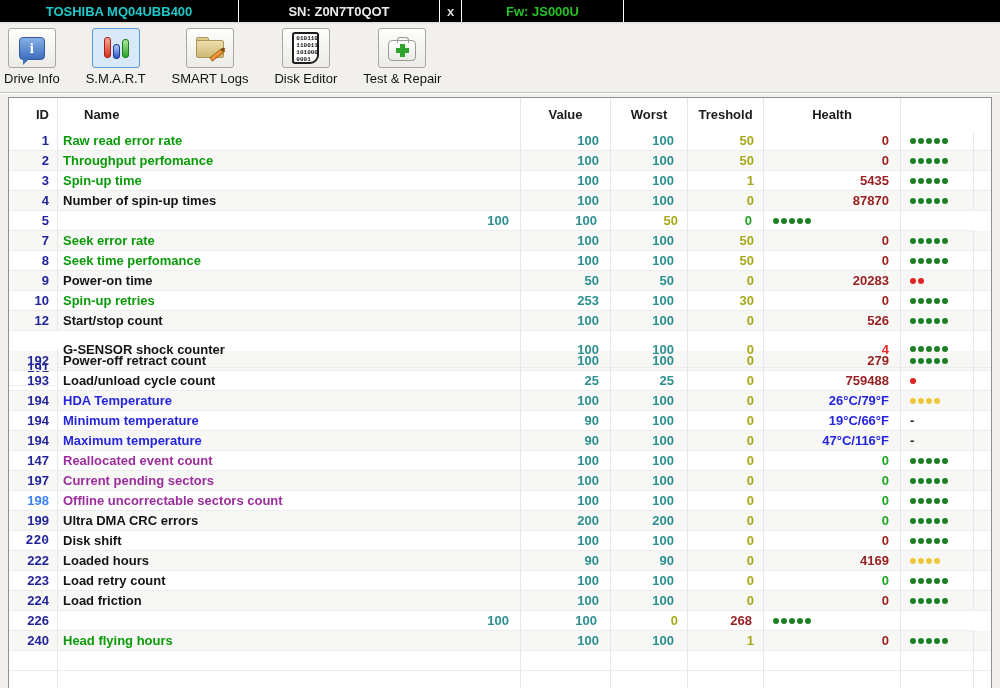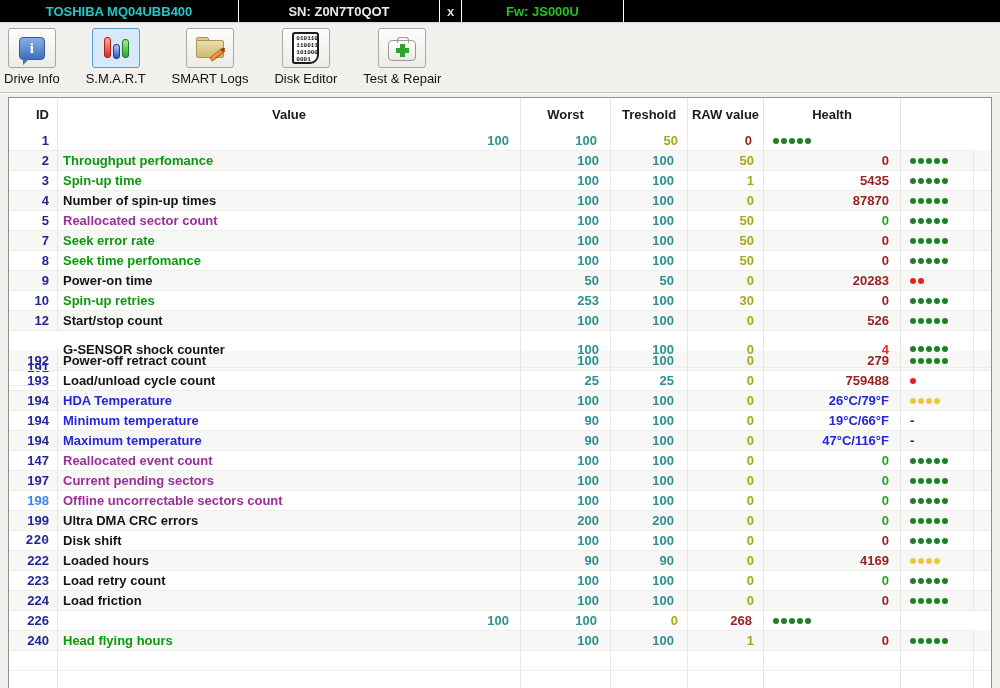--- a/index.html
+++ b/index.html
@@ -168,30 +168,31 @@
       </div>
     </div>
     <div class="tlabel">Test &amp; Repair</div>
   </div>
 
 </div>
 
 <div class="panel">
   <div class="grid-row thead">
     <div class="h-id">ID</div>
+    <div class="h-name">Name</div>
     <div class="h-c">Value</div>
     <div class="h-c">Worst</div>
     <div class="h-c">Treshold</div>
-    <div class="h-c">RAW value</div>
     <div class="h-c">Health</div>
     <div></div>
   </div>
   <div>
       <div class="grid-row trow">
         <div class="c-id" style="color: rgb(34, 36, 154);">1</div>
+        <div class="c-name" style="color: rgb(10, 154, 10);">Raw read error rate</div>
         <div class="c-num" style="color: rgb(45, 143, 143); padding-right: 11px;">100</div>
         <div class="c-num" style="color: rgb(45, 143, 143); padding-right: 13px;">100</div>
         <div class="c-num" style="color: rgb(168, 168, 28); padding-right: 9px;">50</div>
         <div class="c-num" style="color: rgb(153, 33, 33); padding-right: 11px;">0</div>
         <div class="c-health">
           <span class="dot" style="background: rgb(30, 128, 36);"></span>
           <span class="dot" style="background: rgb(30, 128, 36);"></span>
           <span class="dot" style="background: rgb(30, 128, 36);"></span>
           <span class="dot" style="background: rgb(30, 128, 36);"></span>
           <span class="dot" style="background: rgb(30, 128, 36);"></span>
@@ -241,21 +242,20 @@
           <span class="dot" style="background: rgb(30, 128, 36);"></span>
           <span class="dot" style="background: rgb(30, 128, 36);"></span>
           <span class="dot" style="background: rgb(30, 128, 36);"></span>
           <span class="dot" style="background: rgb(30, 128, 36);"></span>
           <span class="dot" style="background: rgb(30, 128, 36);"></span>
         </div>
         <div class=""></div>
       </div>
       <div class="grid-row trow">
         <div class="c-id" style="color: rgb(34, 36, 154);">5</div>
-        <div class="c-name" style="color: rgb(156, 45, 156);">Reallocated sector count</div>
         <div class="c-num" style="color: rgb(45, 143, 143); padding-right: 11px;">100</div>
         <div class="c-num" style="color: rgb(45, 143, 143); padding-right: 13px;">100</div>
         <div class="c-num" style="color: rgb(168, 168, 28); padding-right: 9px;">50</div>
         <div class="c-num" style="color: rgb(35, 163, 35); padding-right: 11px;">0</div>
         <div class="c-health">
           <span class="dot" style="background: rgb(30, 128, 36);"></span>
           <span class="dot" style="background: rgb(30, 128, 36);"></span>
           <span class="dot" style="background: rgb(30, 128, 36);"></span>
           <span class="dot" style="background: rgb(30, 128, 36);"></span>
           <span class="dot" style="background: rgb(30, 128, 36);"></span>

